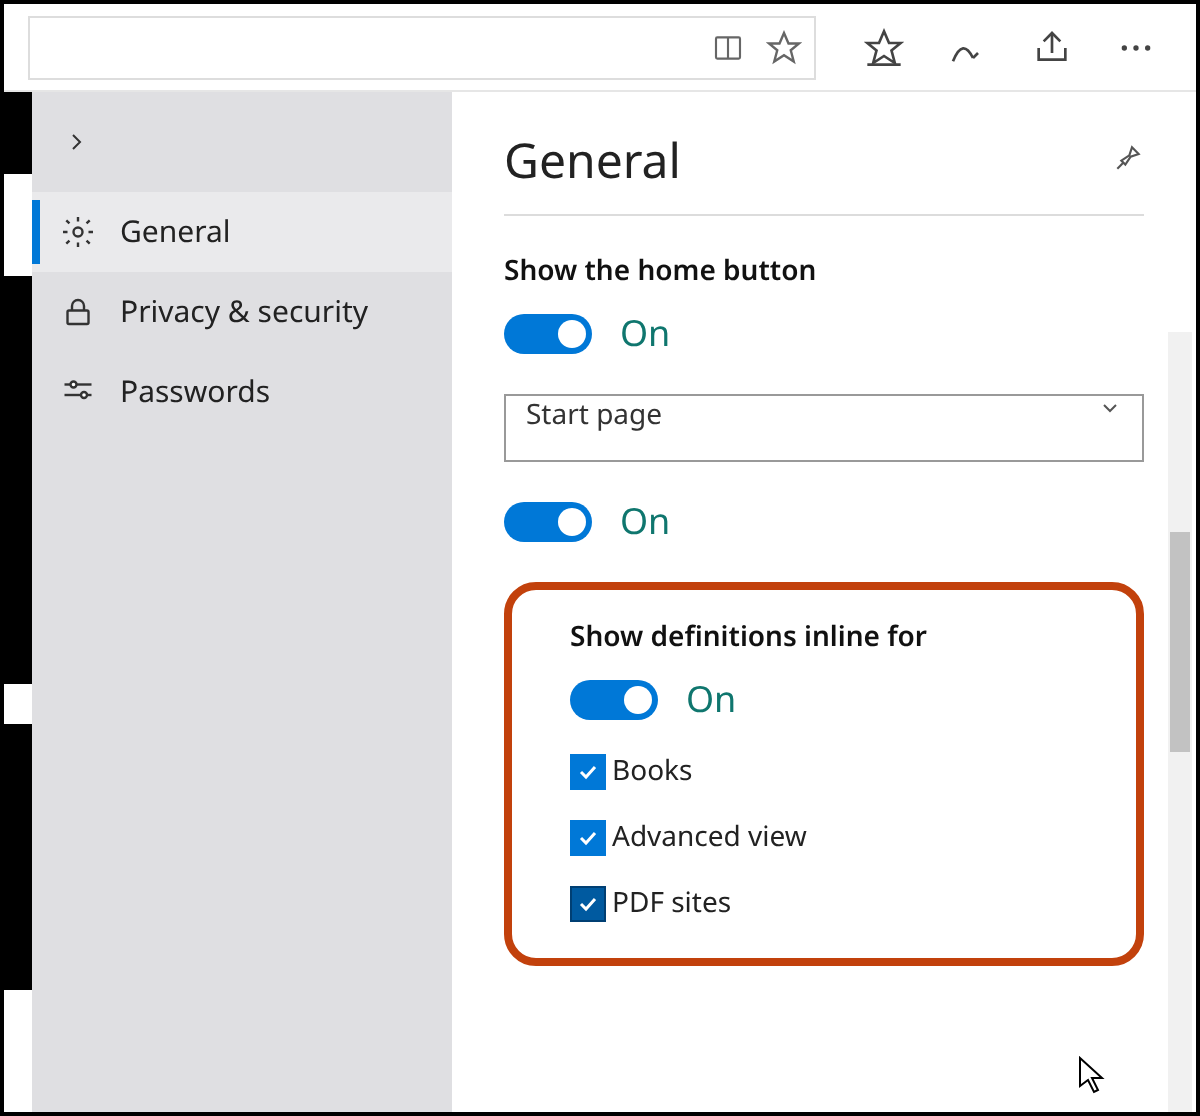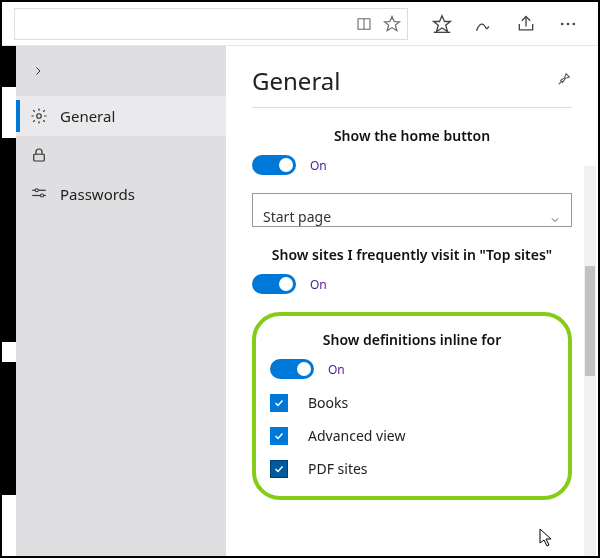--- a/index.html
+++ b/index.html
@@ -17,31 +17,31 @@
   .sb-item { display:flex; align-items:center; gap: 12px; padding: 10px 14px; color:#222; font-size: 15px; cursor:pointer; }
   .sb-item.selected { background: rgba(255,255,255,0.35); position:relative; }
   .sb-item.selected::before { content:""; position:absolute; left:0; top:4px; bottom:4px; width:4px; background:#0078d7; }
   .sb-ic { width:18px; height:18px; display:flex; align-items:center; justify-content:center; color:#333; flex:none; }
 
   .panel { flex:1; position:relative; padding: 18px 26px 18px 26px; overflow:hidden; background:#fff; }
   .panel-head { display:flex; align-items:center; justify-content:space-between; border-bottom: 1px solid #dcdcdc; padding-bottom: 10px; margin-bottom: 18px; }
   .panel-title { font-size: 24px; font-weight: 400; color:#222; }
   .pin { color:#555; }
 
-  .sect-label { font-size: 14px; font-weight: 600; color:#111; margin-bottom: 10px; text-align: center; }
+  .sect-label { font-size: 14px; font-weight: 600; color:#111; margin-bottom: 10px; }
   .sect { margin-bottom: 18px; }
   .toggle-row { display:flex; align-items:center; gap: 14px; }
   .toggle { width: 44px; height: 20px; border-radius: 10px; background:#0078d7; position:relative; cursor:pointer; }
   .toggle .knob { position:absolute; right:3px; top:3px; width:14px; height:14px; border-radius:50%; background:#fff; }
-  .tgl-label { font-size: 12px; color:#4c1d95; }
-
-  .dropdown { width: 100%; max-width: 320px; height: 34px; border:1px solid #999; display:flex; align-items:flex-end; justify-content:space-between; padding: 0 10px; font-size:14px; color:#333; cursor:pointer; background:#fff; }
-
-  .highlight-box { border: 4px solid #84cc16; border-radius: 28px; padding: 14px 14px 18px 14px; margin-top: 6px; }
-  .chk-row { display:flex; align-items:center; gap: 20px; margin-top: 14px; font-size:14px; color:#222; }
+  .tgl-label { font-size: 18px; color:#0f766e; }
+
+  .dropdown { width: 100%; max-width: 320px; height: 34px; border:1px solid #999; display:flex; align-items:flex-start; justify-content:space-between; padding: 0 10px; font-size:14px; color:#333; cursor:pointer; background:#fff; }
+
+  .highlight-box { border: 4px solid #c2410c; border-radius: 16px; padding: 14px 14px 18px 29px; margin-top: 6px; }
+  .chk-row { display:flex; align-items:center; gap: 3px; margin-top: 14px; font-size:14px; color:#222; }
   .chk { width:18px; height:18px; background:#0078d7; display:flex; align-items:center; justify-content:center; cursor:pointer; }
   .chk.dark { background:#005aa0; border:1px solid #003f73; }
   .chk svg { stroke:#fff; }
 
   .vscroll { position:absolute; right:2px; top:120px; bottom:-2px; width:12px; background:#f1f1f1; }
   .vscroll .thumb { position:absolute; left:1px; right:1px; top:100px; height:110px; background:#c2c2c2; }
   .cursor { position:absolute; left:313px; top:482px; pointer-events:none; }
 </style>
 </head>
 <body>
@@ -108,20 +108,21 @@
       </span>
       <span>General</span>
     </div>
     <div class="sb-item">
       <span class="sb-ic">
         <svg width="18" height="18" viewBox="0 0 24 24" fill="none" stroke="currentColor" stroke-width="1.6">
             <rect x="5" y="11" width="14" height="9" rx="1"></rect>
             <path d="M8 11V8a4 4 0 0 1 8 0v3"></path>
           </svg>
       </span>
+      <span>Privacy &amp; security</span>
     </div>
     <div class="sb-item">
       <span class="sb-ic">
         <svg width="18" height="18" viewBox="0 0 24 24" fill="none" stroke="currentColor" stroke-width="1.6">
             <line x1="3" y1="7" x2="21" y2="7"></line>
             <line x1="3" y1="14" x2="21" y2="14"></line>
             <circle cx="9" cy="7" r="2" fill="#fff"></circle>
             <circle cx="16" cy="14" r="2" fill="#fff"></circle>
           </svg>
       </span>
@@ -153,21 +154,20 @@
     <div class="sect">
       <div class="dropdown">
         <span>Start page</span>
         <svg width="12" height="12" viewBox="0 0 24 24" fill="none" stroke="#555" stroke-width="2">
             <polyline points="6 9 12 15 18 9"></polyline>
           </svg>
       </div>
     </div>
 
     <div class="sect">
-      <div class="sect-label">Show sites I frequently visit in "Top sites"</div>
       <div class="toggle-row">
         <div class="toggle">
             <div class="knob"></div>
           </div>
         <span class="tgl-label">On</span>
       </div>
     </div>
 
     <div class="highlight-box">
       <div class="sect-label">Show definitions inline for</div>

